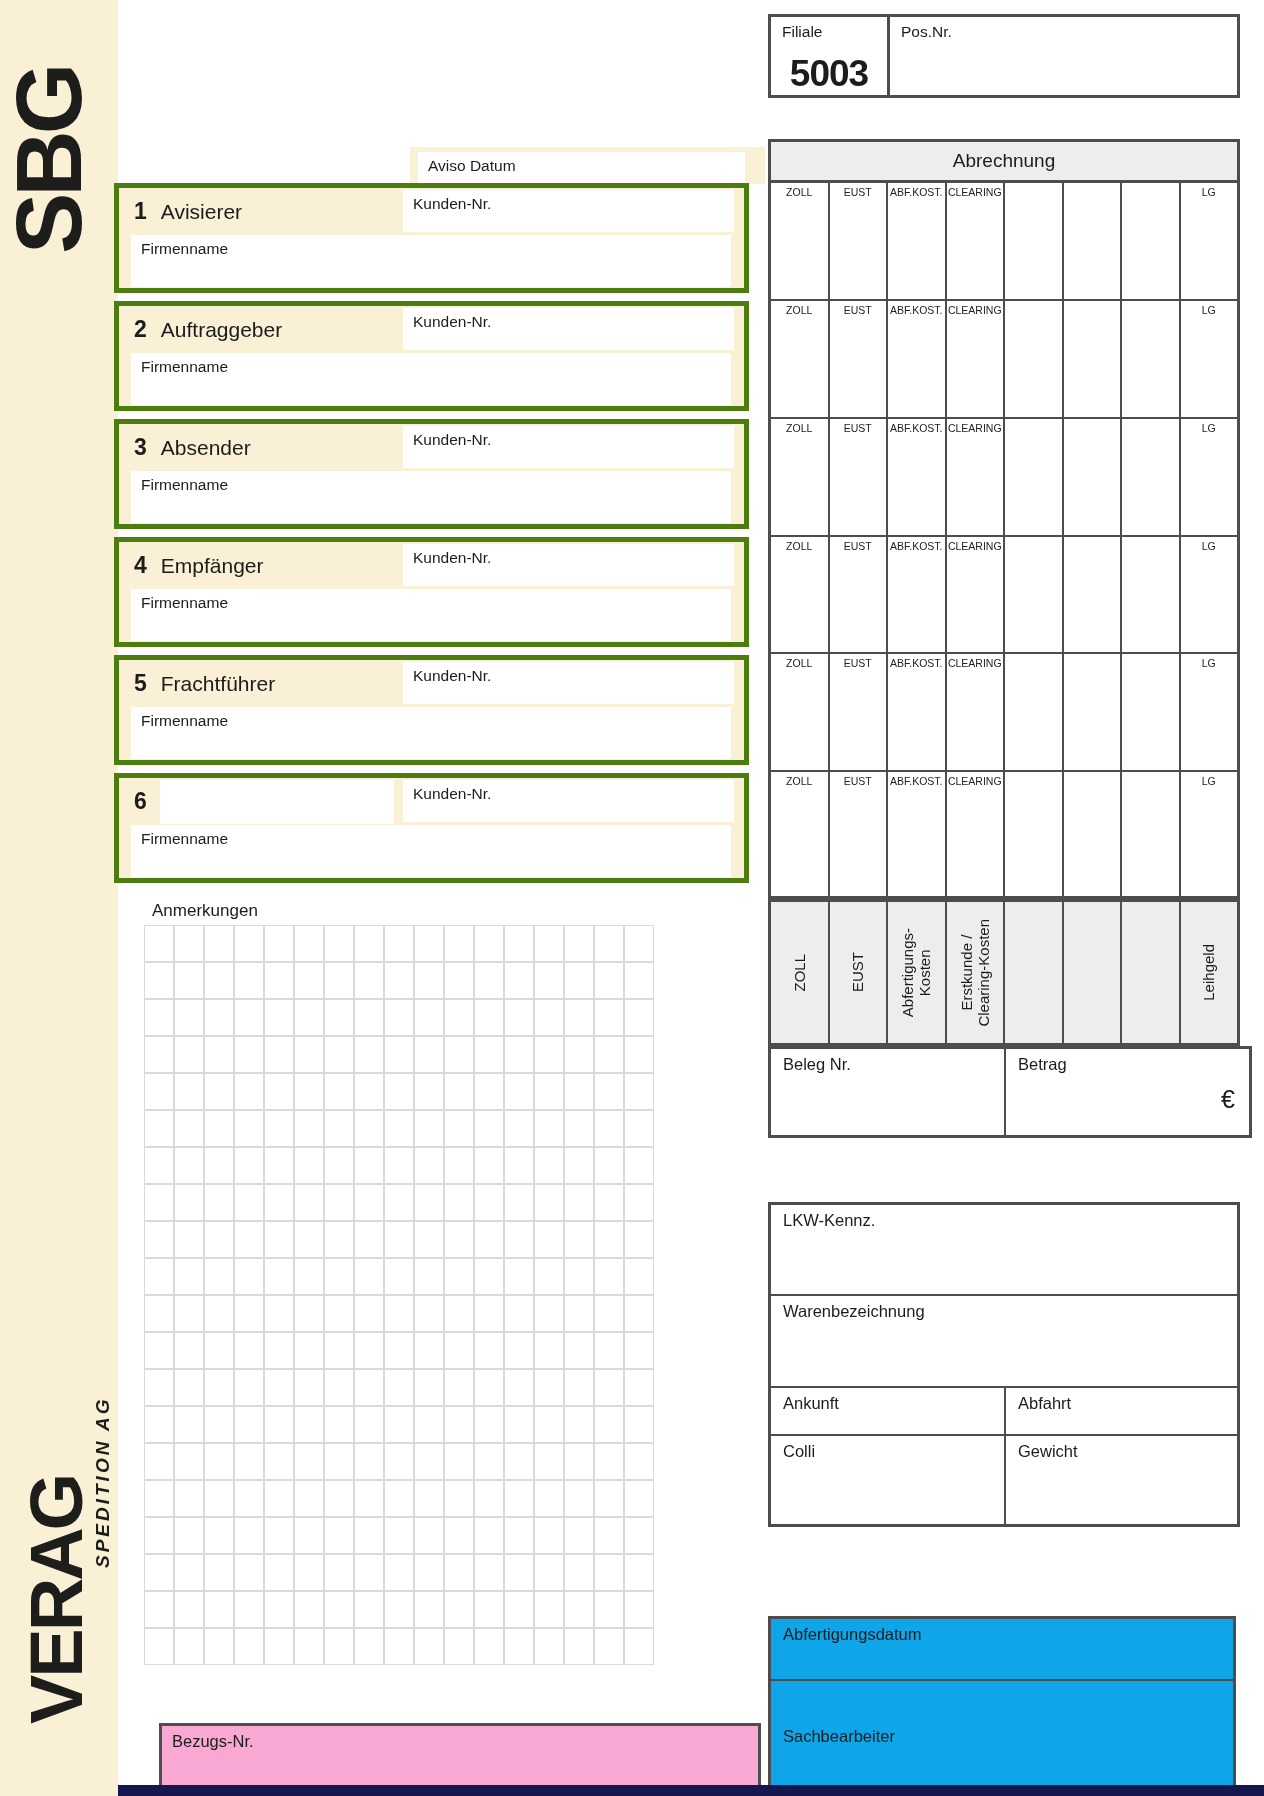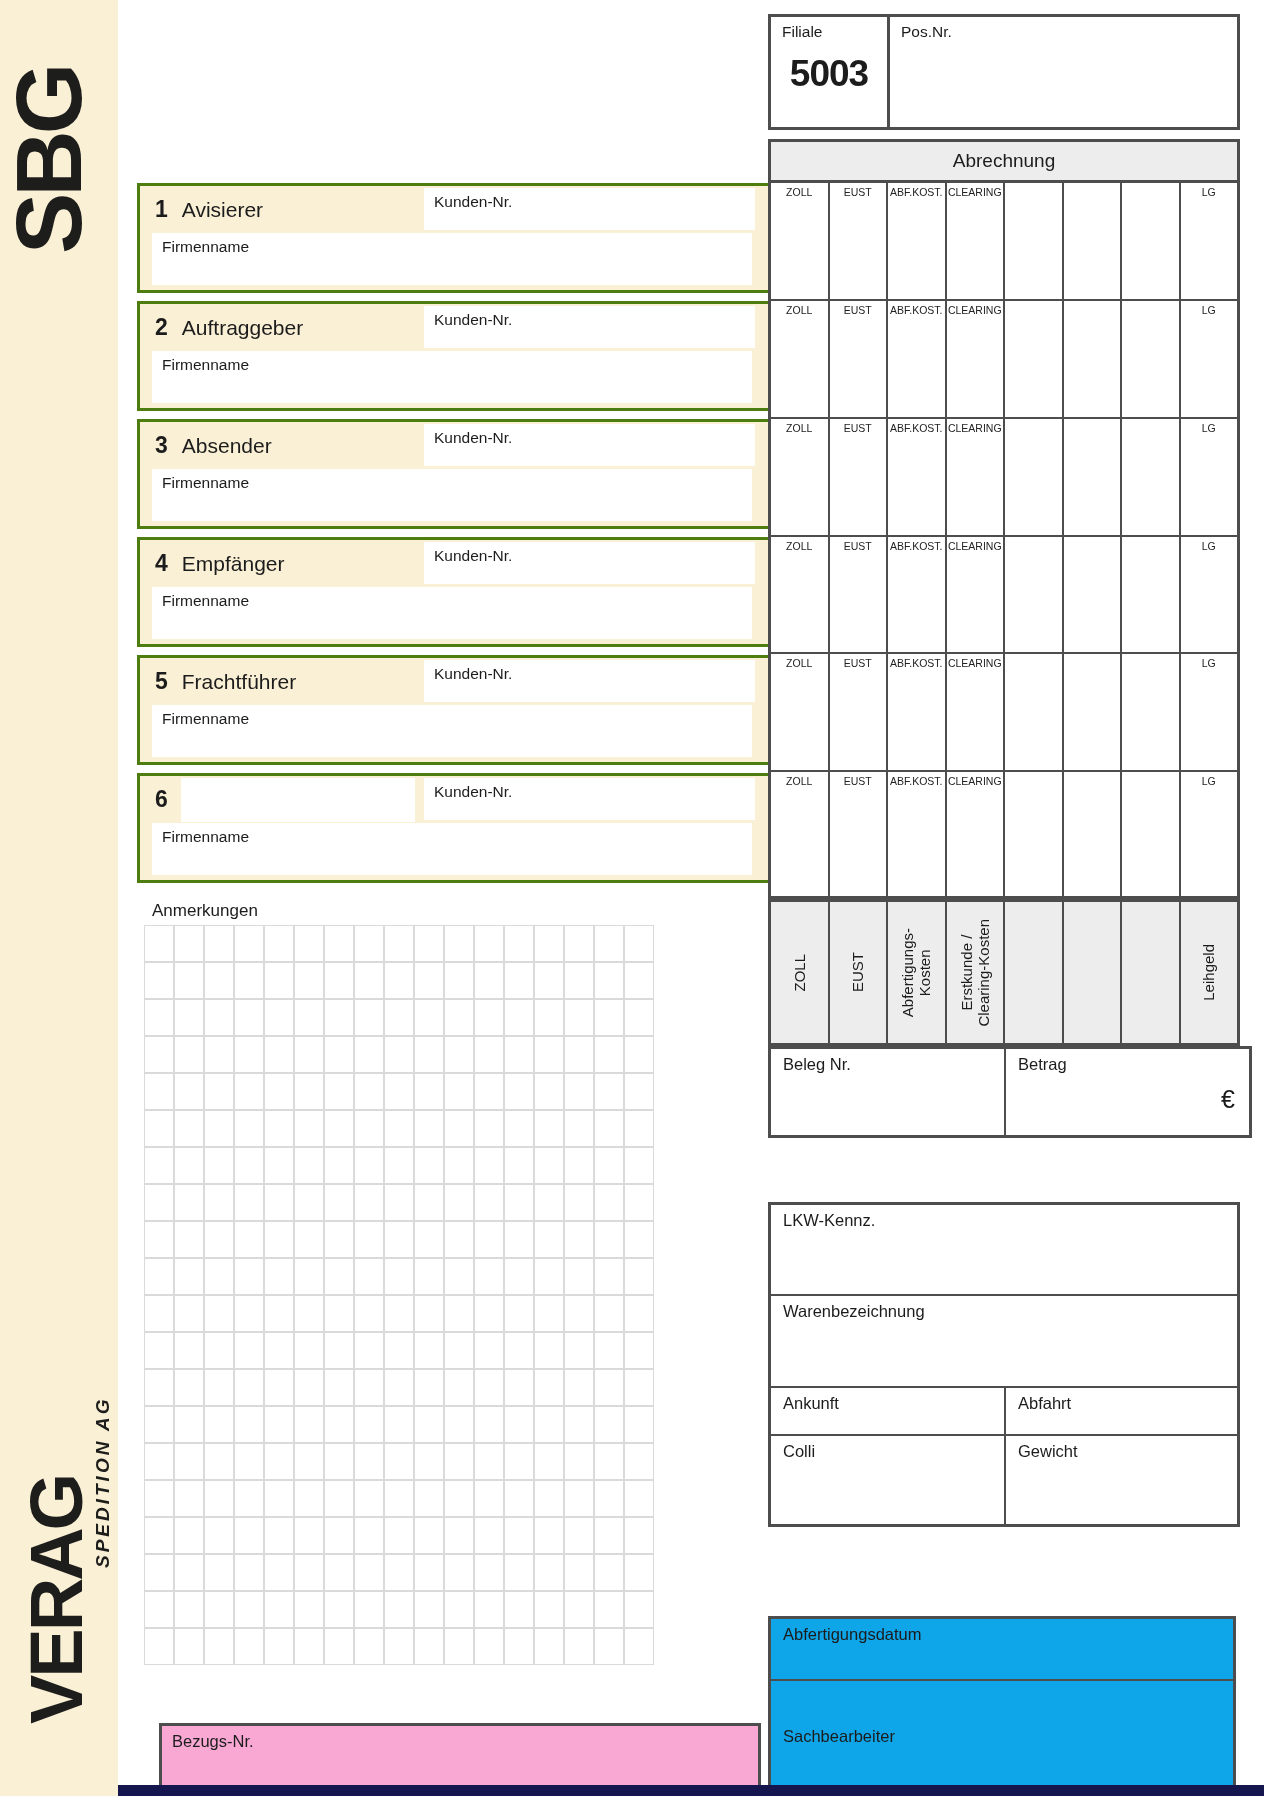--- a/index.html
+++ b/index.html
@@ -13,34 +13,34 @@
   .logo-sbg { left:12px; top:254px; font-size:92px; font-weight:bold; letter-spacing:-4px; line-height:74px; }
   .logo-verag { left:28px; top:1724px; font-size:74px; font-weight:bold; letter-spacing:-3px; line-height:58px; }
   .logo-sped { left:92px; top:1568px; font-size:19px; font-weight:bold; font-style:italic; letter-spacing:3px; }
 
   
   .abfart { position:absolute; left:130px; top:12px; width:623px; height:122px; background:#C9C9C9; }
   .abfart-label { position:absolute; left:14px; top:13px; font-size:23px; color:#161616; }
   .abfart-input { position:absolute; left:13px; top:47px; width:600px; height:57px; background:#fff; }
 
   
-  .filiale-box { position:absolute; left:768px; top:14px; width:472px; height:116px; border:3px solid #4D4D4D; background:#fff; }
+  .filiale-box { position:absolute; left:768px; top:14px; width:472px; height:84px; border:3px solid #4D4D4D; background:#fff; }
   .filiale-cell { position:absolute; left:0; top:0; width:119px; height:100%; border-right:3px solid #4D4D4D; }
   .pos-cell { position:absolute; left:119px; top:0; right:0; height:100%; }
   .box-label { font-size:15.5px; color:#1c1c1c; }
   .filiale-cell .box-label, .pos-cell .box-label { position:absolute; left:11px; top:6px; }
   .filiale-value { position:absolute; left:0; top:36px; width:116px; text-align:center; font-size:37px; font-weight:bold; letter-spacing:-1px; }
 
   
   .aviso-strip { position:absolute; left:410px; top:147px; width:355px; height:37px; background:#FAF0D5; }
   .aviso-box { position:absolute; left:8px; top:5px; width:327px; height:32px; background:#fff; }
   .field-label { position:absolute; left:10px; top:5px; font-size:15.5px; color:#1c1c1c; }
 
   
-  .section { position:absolute; left:137px; width:635px; height:110px; background:#FAF0D5; border:3px solid #4d7c0f; }
+  .section { position:absolute; left:114px; width:635px; height:110px; background:#FAF0D5; border:5px solid #4d7c0f; }
   .section-head { position:absolute; left:15px; top:10px; }
   .sec-num { font-size:23px; font-weight:bold; margin-right:14px; }
   .sec-title { font-size:21px; }
   .kunden-box { position:absolute; left:284px; top:2px; width:331px; height:42px; background:#fff; }
   .firmen-box { position:absolute; left:12px; top:47px; width:600px; height:52px; background:#fff; }
   .name-box { position:absolute; left:41px; top:2px; width:234px; height:44px; background:#fff; }
 
   
   .anm-label { position:absolute; left:152px; top:901px; font-size:17px; }
   .anm-grid { position:absolute; left:144px; top:925px; width:510px; height:740px; display:grid;
@@ -108,20 +108,25 @@
   <div class="filiale-box">
     <div class="filiale-cell">
       <span class="box-label">Filiale</span>
       <div class="filiale-value">5003</div>
     </div>
     <div class="pos-cell">
       <span class="box-label">Pos.Nr.</span>
     </div>
   </div>
 
+  <div class="aviso-strip">
+    <div class="aviso-box">
+      <span class="field-label">Aviso Datum</span>
+    </div>
+  </div>
 
   <div class="section" style="top:183px">
     <div class="section-head">
       <span class="sec-num">1</span><span class="sec-title">Avisierer</span>
     </div>
     <div class="kunden-box">
       <span class="field-label">Kunden-Nr.</span>
     </div>
     <div class="firmen-box">
       <span class="field-label">Firmenname</span>

